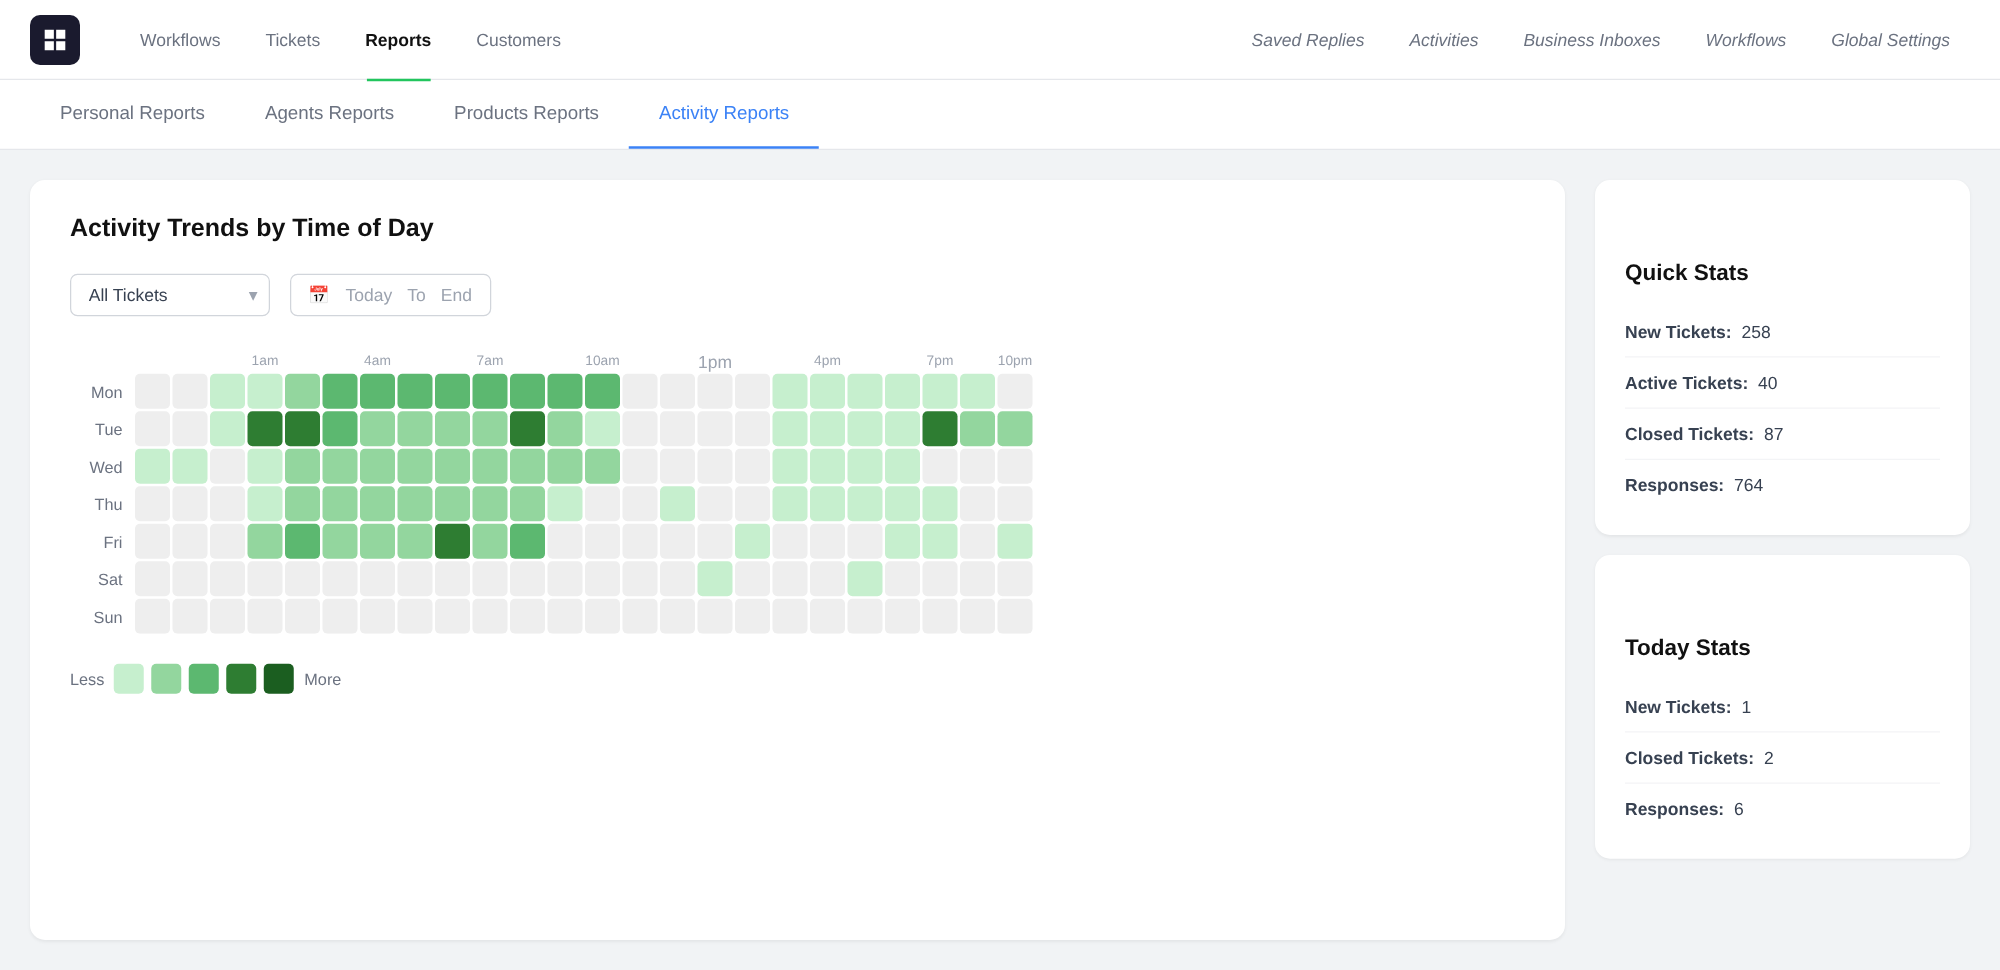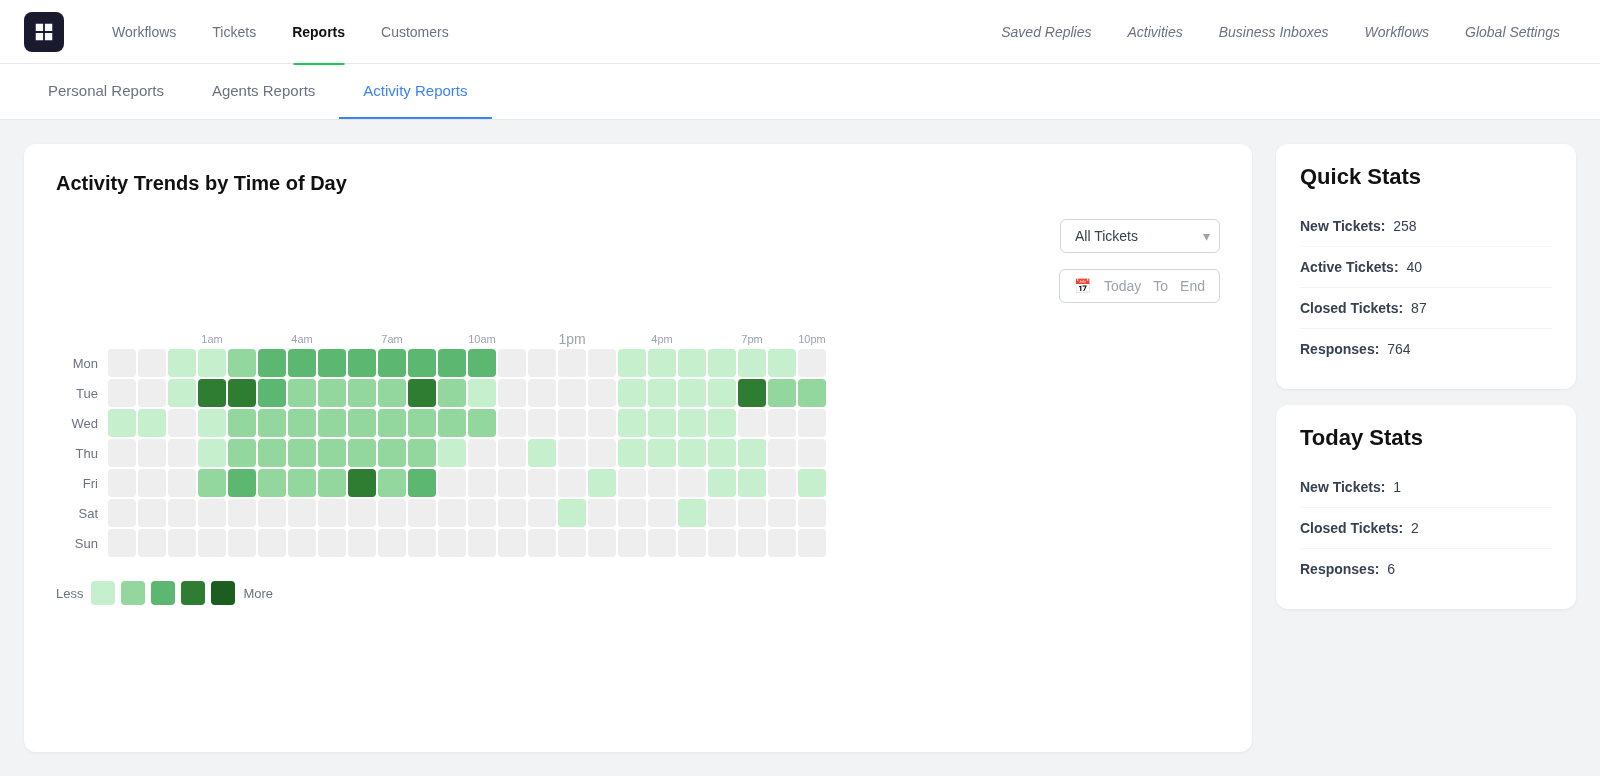--- a/index.html
+++ b/index.html
@@ -92,24 +92,23 @@
     .chart-title {
       font-size: 20px;
       font-weight: 700;
       margin-bottom: 24px;
       color: #111;
     }
 
     
     .filters {
       display: flex;
-      align-items: flex-end;
+      align-items: flex-start;
       gap: 16px;
       margin-bottom: 28px;
-      flex-direction: column;
     }
     .select-wrapper {
       position: relative;
       display: inline-flex;
       align-items: center;
     }
     .select-box {
       padding: 8px 36px 8px 14px;
       border: 1px solid #d1d5db;
       border-radius: 6px;
@@ -191,24 +190,25 @@
       flex-direction: column;
       gap: 16px;
     }
     .stats-card {
       background: #fff;
       border-radius: 12px;
       padding: 20px 24px;
       box-shadow: 0 1px 3px rgba(0,0,0,0.06);
     }
     .stats-card-title {
-      font-size: 22px;
+      font-size: 18px;
       font-weight: 700;
       margin-bottom: 16px;
       color: #111;
+      margin-top: 44px;
     }
     .stat-row {
       padding: 12px 0;
       border-bottom: 1px solid #f3f4f6;
       font-size: 14px;
       color: #374151;
       display: flex;
       align-items: center;
     }
     .stat-row:last-child { border-bottom: none; }
@@ -235,20 +235,21 @@
       <a class="nav-item">Activities</a>
       <a class="nav-item">Business Inboxes</a>
       <a class="nav-item">Workflows</a>
       <a class="nav-item">Global Settings</a>
     </div>
 </nav>
 
 <div class="sub-nav" id="sub-nav">
     <div class="sub-nav-item">Personal Reports</div>
     <div class="sub-nav-item">Agents Reports</div>
+    <div class="sub-nav-item">Products Reports</div>
     <div class="sub-nav-item active">Activity Reports</div>
   </div>
 
 <div class="main-layout">
 
   <div class="chart-card">
     <div class="chart-title">Activity Trends by Time of Day</div>
 
     <div class="filters">
       <div class="select-wrapper">

